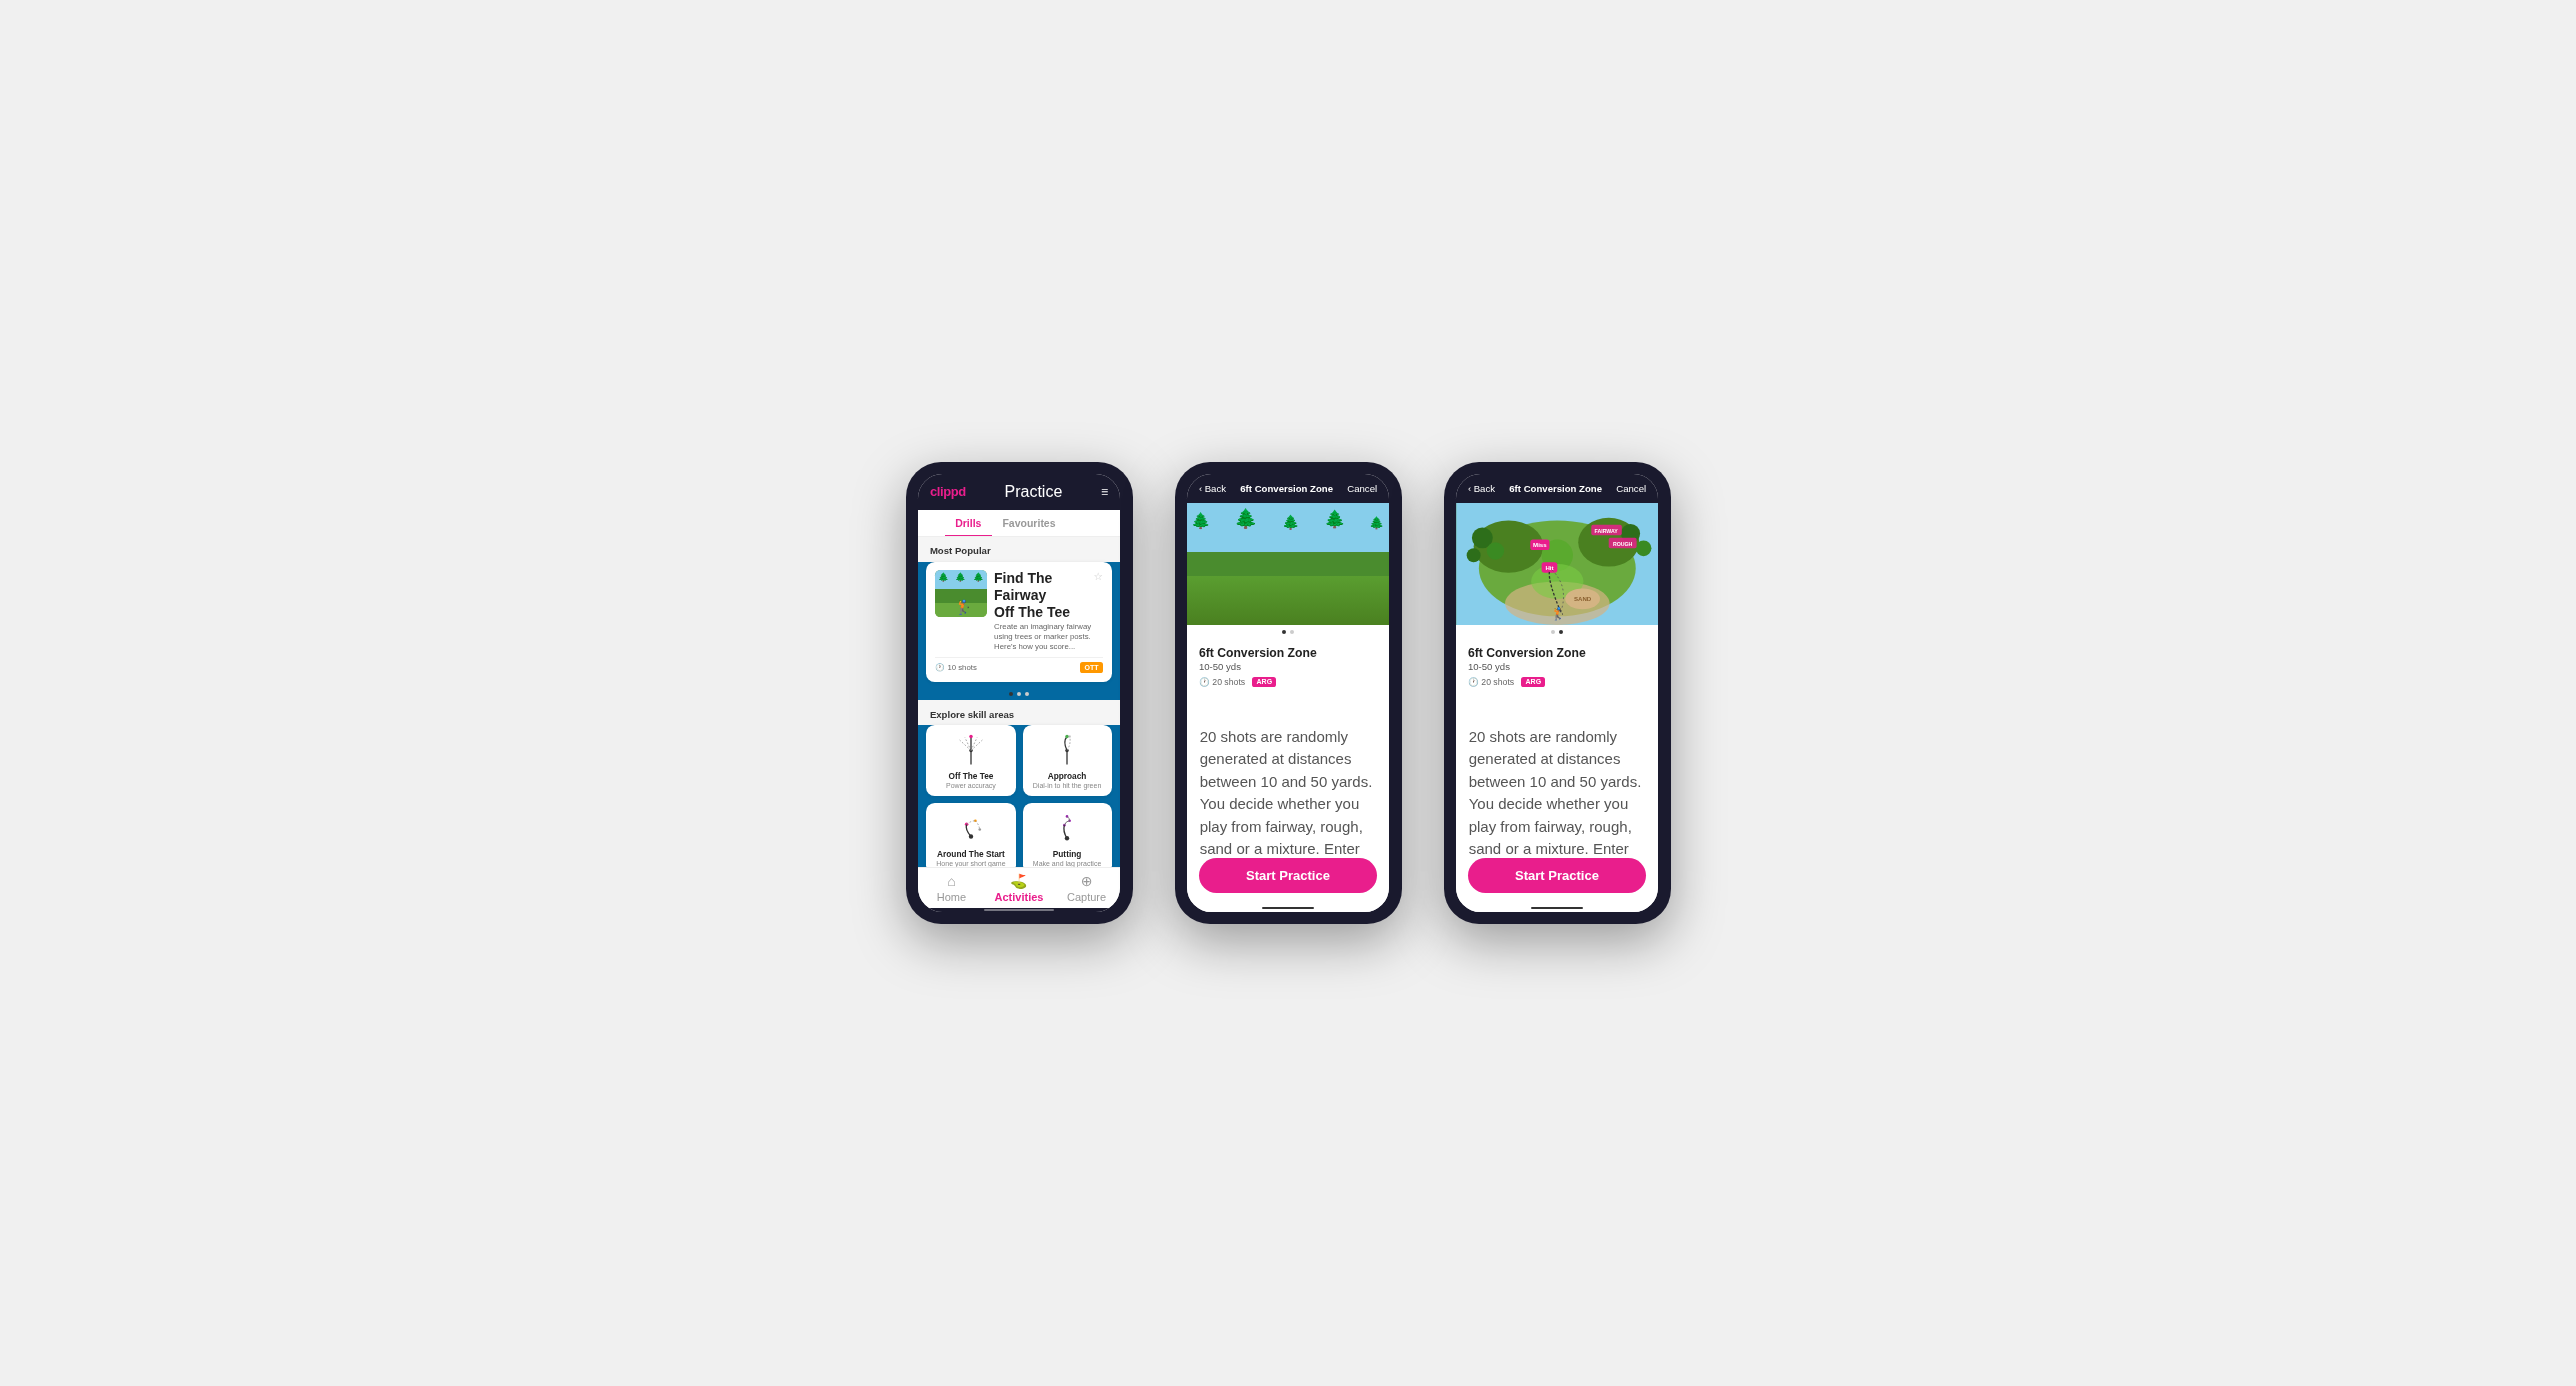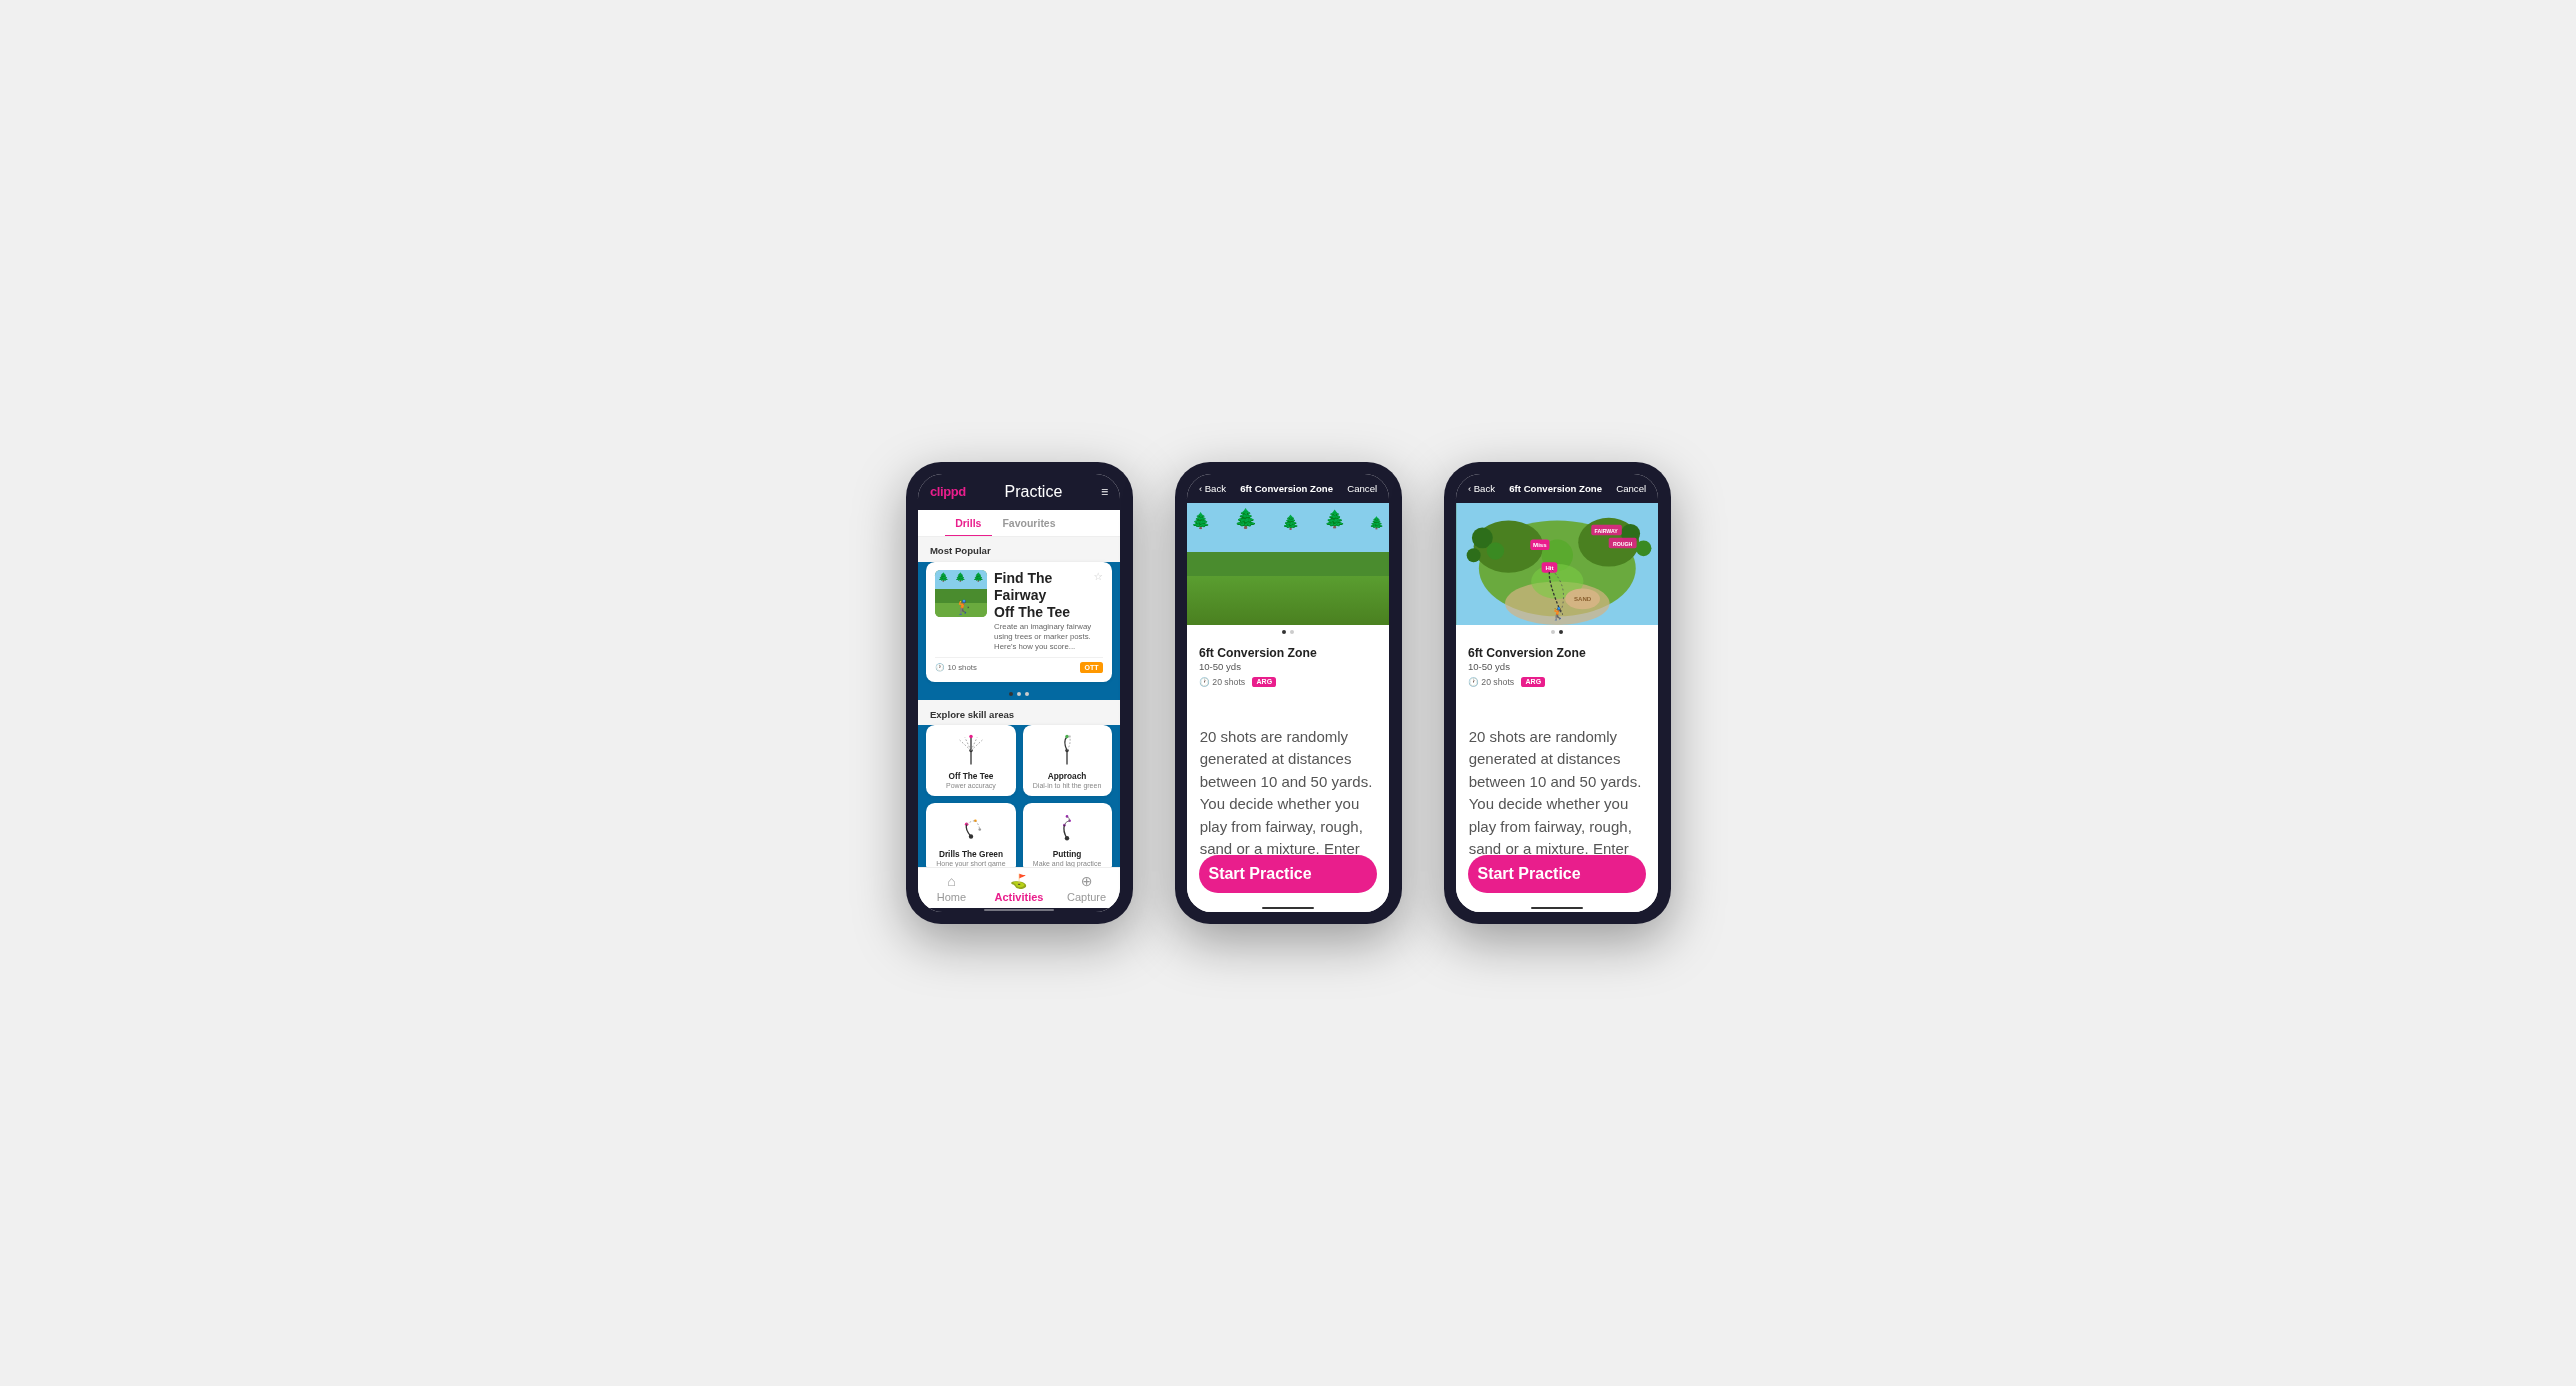--- a/index.html
+++ b/index.html
@@ -321,24 +321,24 @@
       margin-top: 32px;
     }
     .p23-start-btn {
       margin: 0 12.2px 12.2px;
       background: #e91e8c;
       color: #fff;
       border: none;
       border-radius: 22px;
       padding: 9.6px;
       width: calc(100% - 24.4px);
-      font-size: 16px;
+      font-size: 13px;
       font-weight: 700;
       cursor: pointer;
-      text-align: left;
+      text-align: center;
     }
     .p23-bottom {
       background: #fff;
       flex-shrink: 0;
     }
 
     
     .svg-icon { width: 44px; height: 35px; }
 
     
@@ -455,21 +455,21 @@
               <svg viewBox="0 0 50 40" class="svg-icon">
                 <circle cx="25" cy="28" r="2.5" fill="#333"></circle>
                 <circle cx="20" cy="14" r="2" fill="#e91e8c"></circle>
                 <circle cx="30" cy="10" r="1.5" fill="#ff9800"></circle>
                 <circle cx="35" cy="20" r="1.5" fill="#999"></circle>
                 <path d="M25,28 Q18,20 20,14" stroke="#333" stroke-width="1.5" fill="none"></path>
                 <path d="M20,14 Q25,10 30,10" stroke="#999" stroke-width="1" fill="none" stroke-dasharray="2,2"></path>
                 <path d="M30,10 Q34,14 35,20" stroke="#999" stroke-width="1" fill="none" stroke-dasharray="2,2"></path>
               </svg>
             </div>
-            <div class="skill-name">Drills The Green</div>
+            <div class="skill-name">Around The Start</div>
             <div class="skill-desc">Hone your short game</div>
           </div>
 
           <div class="skill-card">
             <div class="skill-icon">
               <svg viewBox="0 0 50 40" class="svg-icon">
                 <circle cx="25" cy="30" r="2.5" fill="#333"></circle>
                 <circle cx="22" cy="15" r="1.5" fill="#9c27b0"></circle>
                 <circle cx="28" cy="10" r="1.5" fill="#9c27b0"></circle>
                 <circle cx="25" cy="5" r="1.5" fill="#9c27b0"></circle>

